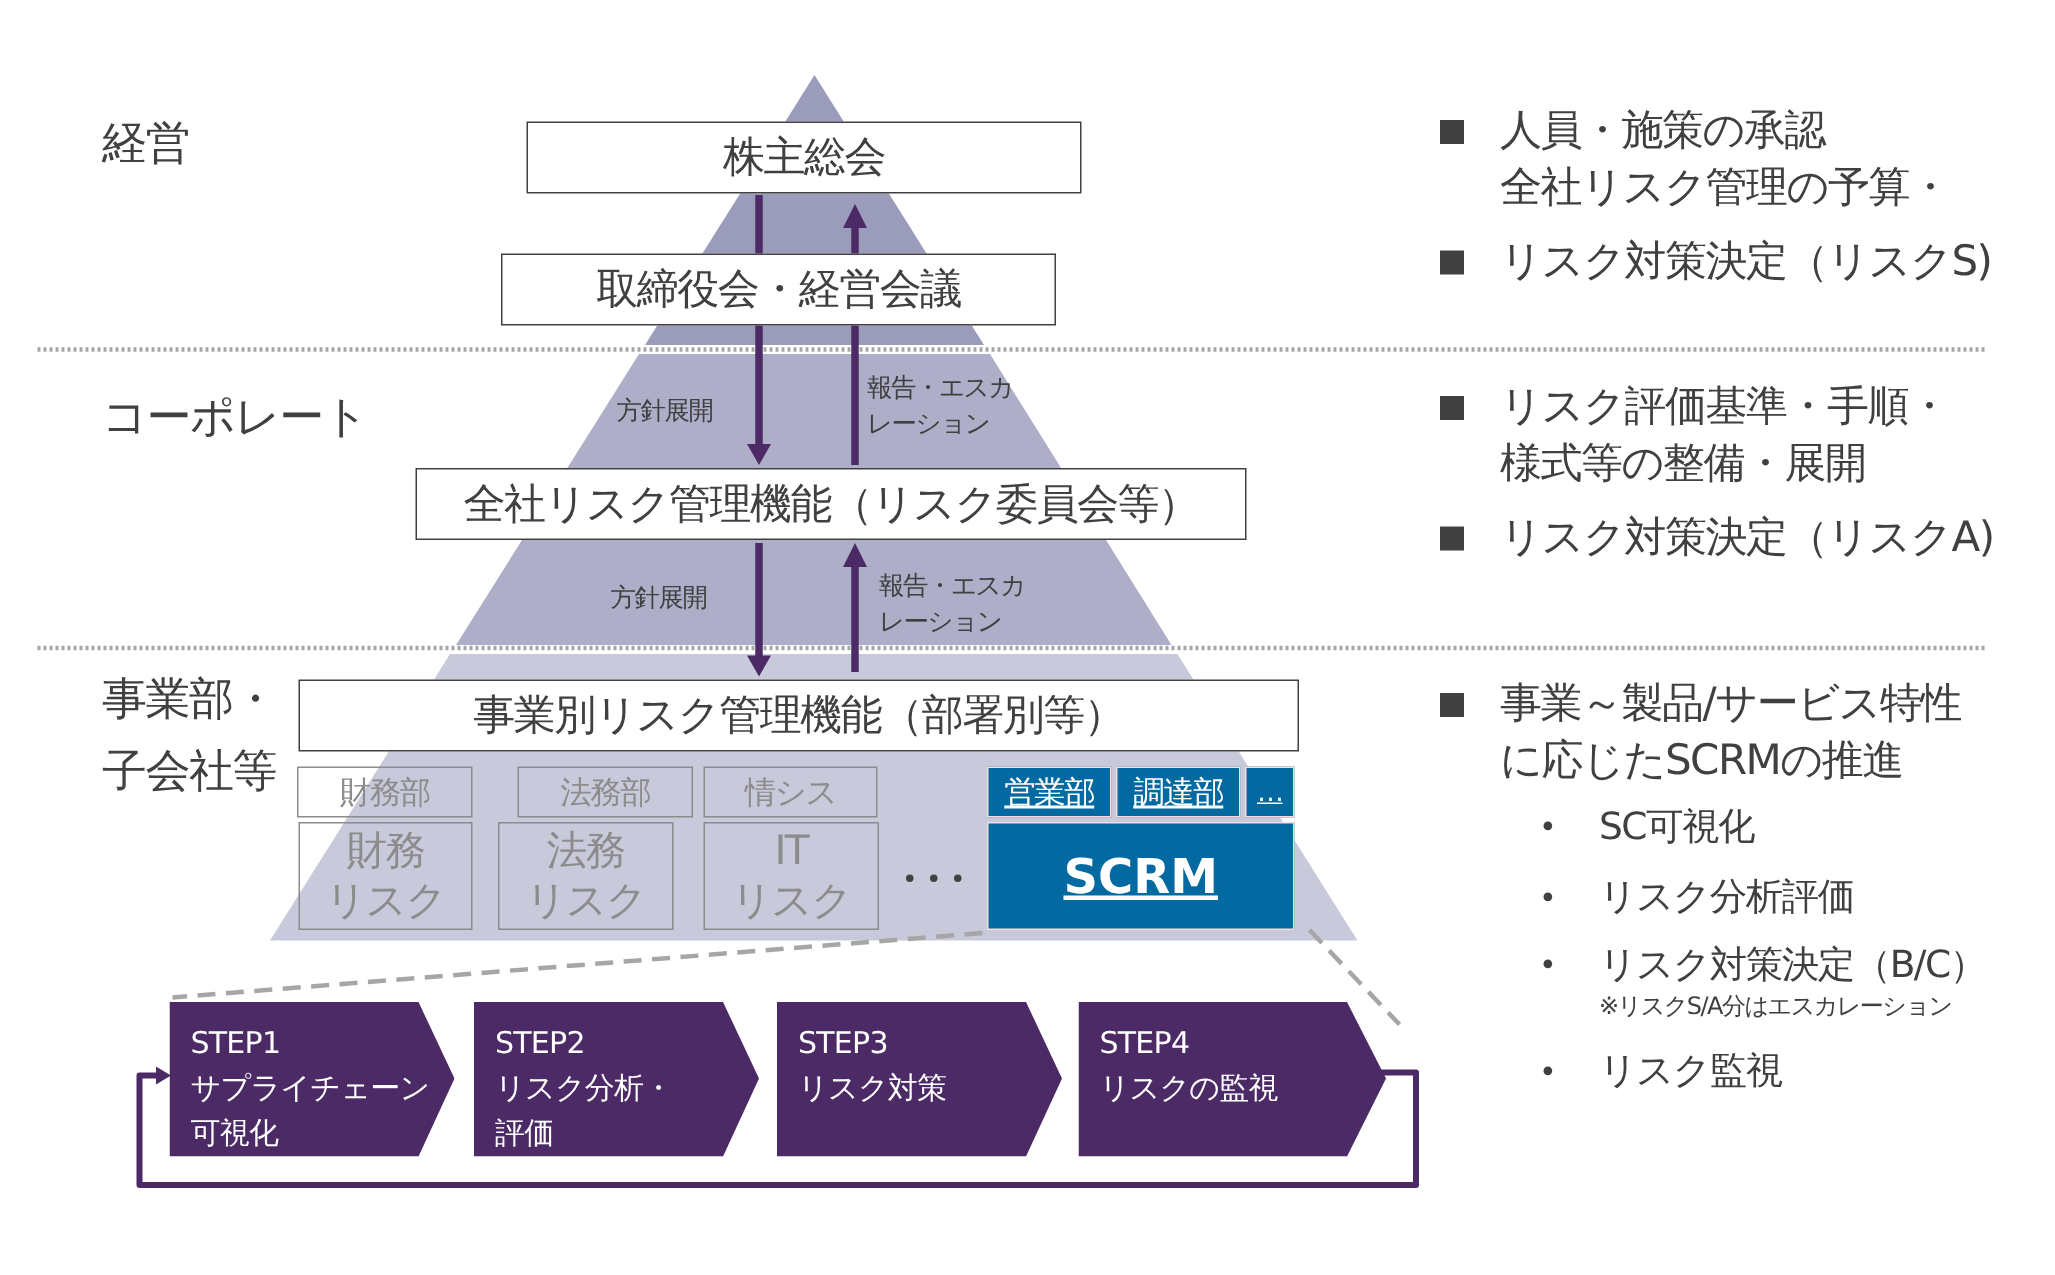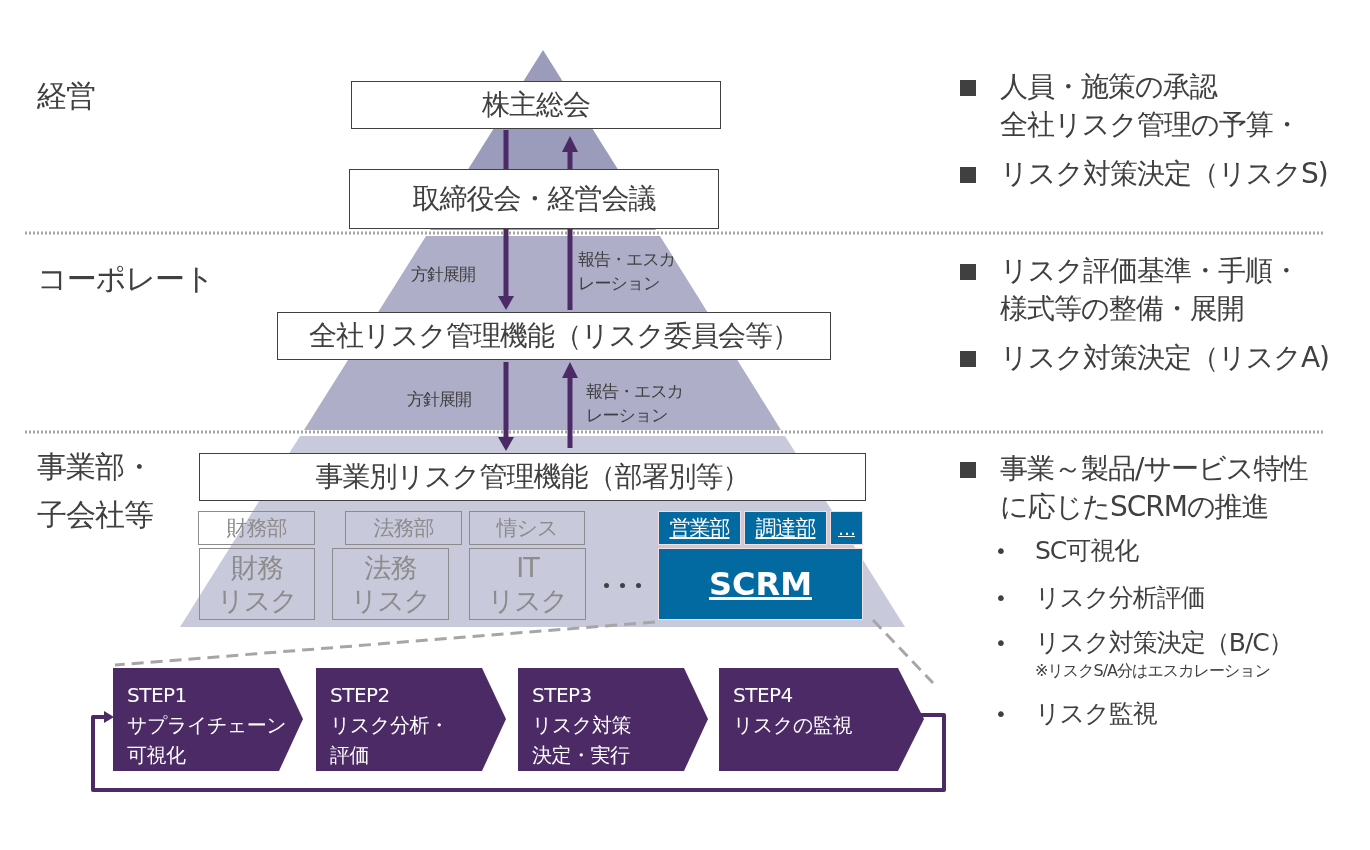--- a/index.html
+++ b/index.html
@@ -1,18 +1,18 @@
 <!DOCTYPE html>
 <html><head>
 <meta charset="utf-8">
 <style>
   html, body { margin:0; padding:0; background:#ffffff; }
   body { width:1370px; height:850px; position:relative; overflow:hidden;
          font-family:"DejaVu Sans","Liberation Sans",sans-serif; color:#404040; }
-  .abs { position:absolute; }
+  .abs { position:absolute;margin-left:31px; }
   svg.bg { position:absolute; left:0; top:0; }
   .tier-label { font-size:30px; color:#404040; line-height:48px; letter-spacing:-1px; }
   .box { position:absolute; background:#fff; border:1.5px solid #404040; box-sizing:border-box;
          display:flex; align-items:center; justify-content:center; color:#404040; letter-spacing:-1px; white-space:nowrap; }
   .arrow-label { position:absolute; font-size:17px; color:#404040; line-height:24px; letter-spacing:-1px; }
   .dept { position:absolute; box-sizing:border-box; border:1.5px solid #8c8c8c; background:transparent;
           display:flex; align-items:center; justify-content:center; color:#8c8c8c; letter-spacing:-1px; text-align:center; }
   .dept-head { height:34px; font-size:21px; }
   .dept-body { height:72px; font-size:27px; line-height:33px; flex-direction:column; }
   .red { position:absolute; box-sizing:border-box; background:#0369a1; border:1.5px solid #f4dede;
@@ -59,21 +59,21 @@
 </svg>
 
 <div class="abs tier-label" style="left:37px;top:72px;">経営</div>
 <div class="abs tier-label" style="left:37px;top:255px;">コーポレート</div>
 <div class="abs tier-label" style="left:37px;top:443px;">
   <div>事業部・</div>
   <div>子会社等</div>
 </div>
 
 <div class="box" style="left:351px;top:81px;width:370px;height:48px;font-size:28px;">株主総会</div>
-<div class="box" style="left:349px;top:169px;width:370px;height:60px;font-size:28px;">取締役会・経営会議</div>
+<div class="box" style="left:334px;top:169px;width:370px;height:48px;font-size:28px;">取締役会・経営会議</div>
 <div class="box" style="left:277px;top:312px;width:554px;height:48px;font-size:28px;">全社リスク管理機能（リスク委員会等）</div>
 <div class="box" style="left:199px;top:453px;width:667px;height:48px;font-size:28px;">事業別リスク管理機能（部署別等）</div>
 
 <div class="arrow-label" style="left:411px;top:262px;">方針展開</div>
 <div class="arrow-label" style="left:578px;top:247px;">
   <div>報告・エスカ</div>
   <div>レーション</div>
 </div>
 <div class="arrow-label" style="left:407px;top:387px;">方針展開</div>
 <div class="arrow-label" style="left:586px;top:379px;">
@@ -123,21 +123,20 @@
   <div class="step-text">STEP2</div>
   <div class="step-text">リスク分析・</div>
   <div class="step-text">評価</div>
 </div>
 <div class="step" style="left:518px;top:668px;width:190px;height:103px;">
   <svg class="step-shape" viewBox="0 0 190 103" preserveAspectRatio="none">
       <polygon points="0,0 166,0 190,51 166,103 0,103" fill="#4b2a66"></polygon>
     </svg>
   <div class="step-text">STEP3</div>
   <div class="step-text">リスク対策</div>
-  <div class="step-text">決定・実行</div>
 </div>
 <div class="step" style="left:719px;top:668px;width:205px;height:103px;">
   <svg class="step-shape" viewBox="0 0 205 103" preserveAspectRatio="none">
       <polygon points="0,0 179,0 205,51 179,103 0,103" fill="#4b2a66"></polygon>
     </svg>
   <div class="step-text">STEP4</div>
   <div class="step-text">リスクの監視</div>
 </div>
 
 <div class="rbullet" style="left:960px;top:68px;padding-left:40px;">

